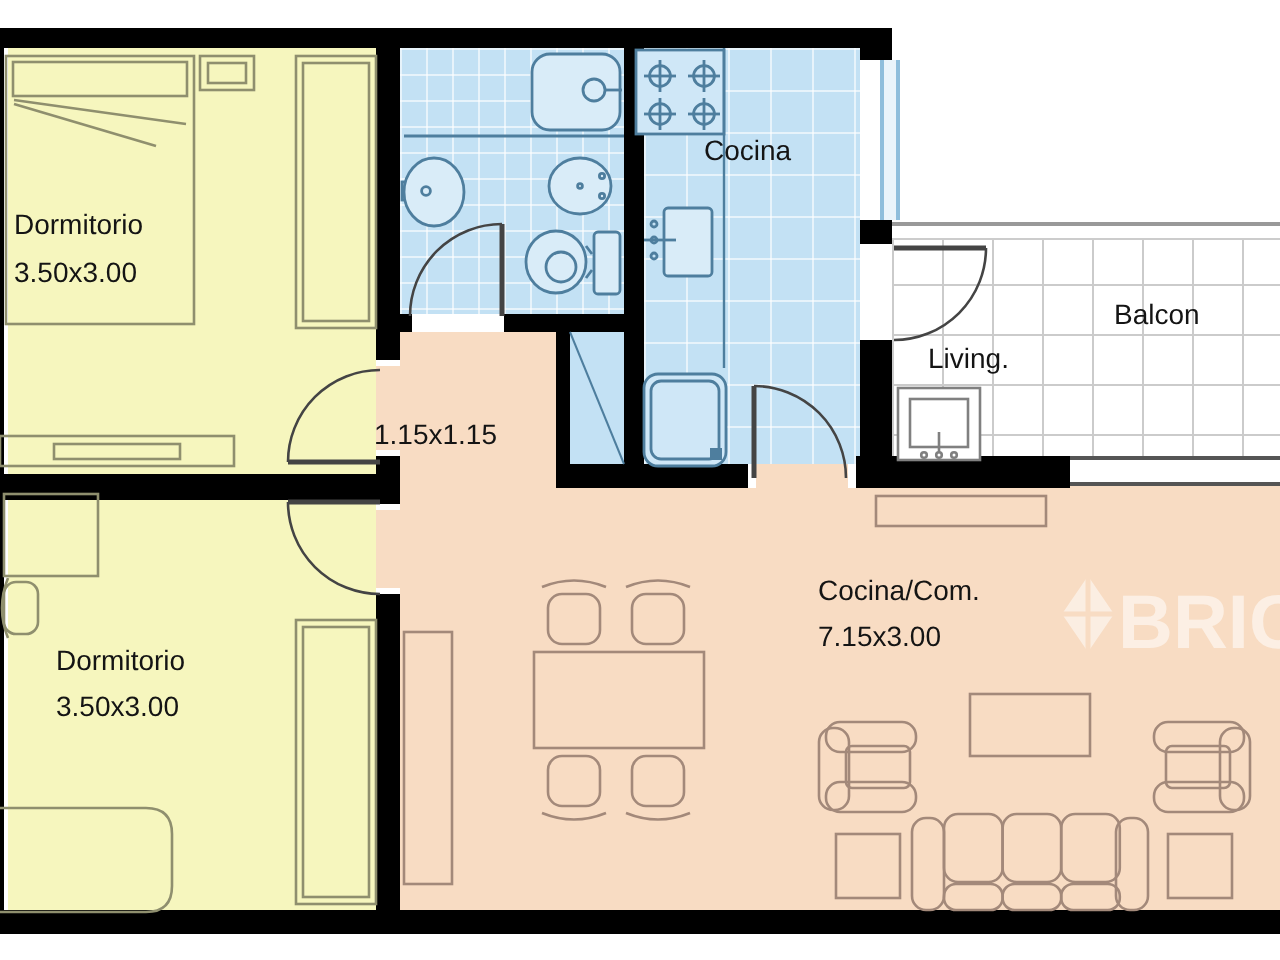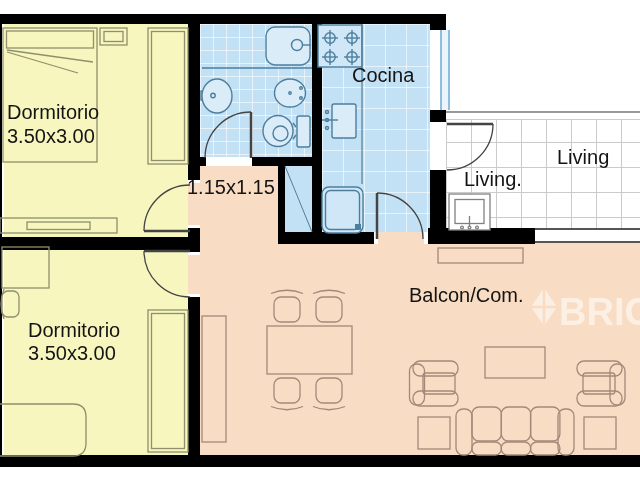--- a/index.html
+++ b/index.html
@@ -13,21 +13,21 @@
        background-image:repeating-linear-gradient(to right,rgba(255,255,255,.6) 0 1px,transparent 1px 13px),
                         repeating-linear-gradient(to bottom,rgba(255,255,255,.6) 0 1px,transparent 1px 13px);}
   .wetk{background:#C3E1F4;
        background-image:repeating-linear-gradient(to right,rgba(255,255,255,.6) 0 1px,transparent 1px 21px),
                         repeating-linear-gradient(to bottom,rgba(255,255,255,.6) 0 1px,transparent 1px 21px);}
   .shaft{background:#C3E1F4;}
   .peach{background:#F8DCC3;}
   .balcony{background:#fff;
        background-image:repeating-linear-gradient(to right,#CBCBCB 0 1px,transparent 1px 25px),
                         repeating-linear-gradient(to bottom,#CBCBCB 0 1px,transparent 1px 25px);}
-  .lbl{position:absolute;font-size:20px;line-height:23px;color:#141414;white-space:nowrap;z-index:50;}
+  .lbl{position:absolute;font-size:14px;line-height:23px;color:#141414;white-space:nowrap;z-index:50;}
   .lbl span{display:block;}
   #svg-overlay{position:absolute;left:0;top:0;z-index:30;pointer-events:none;}
   .window-v{position:absolute;background:#EAF4FB;border-left:2px solid #8FBEDC;border-right:2px solid #8FBEDC;z-index:10;}
   .sill{position:absolute;background:#fff;border-top:2px solid #555;border-bottom:2px solid #555;z-index:10;}
   .parapet{position:absolute;background:#fff;border-top:2px solid #999;border-bottom:1px solid #ccc;z-index:5;}
   .watermark-text{position:absolute;left:559px;top:291px;font-size:38px;font-weight:bold;
        letter-spacing:0px;color:rgba(255,255,255,0.55);z-index:40;white-space:nowrap;}
 </style>
 </head>
 <body>
@@ -263,28 +263,29 @@
     <span>Dormitorio</span>
     <span>3.50x3.00</span>
   </div>
   <div class="lbl" style="left:28px;top:319px;">
     <span>Dormitorio</span>
     <span>3.50x3.00</span>
   </div>
   <div class="lbl" style="left:352px;top:64px;">
     <span>Cocina</span>
   </div>
-  <div class="lbl" style="left:187px;top:176px;">
+  <div class="lbl" style="left:187px;top:206px;">
     <span>1.15x1.15</span>
   </div>
   <div class="lbl" style="left:464px;top:168px;">
     <span>Living.</span>
   </div>
   <div class="lbl" style="left:557px;top:146px;line-height:22px;">
-    <span>Living</span>
+    <span>Balcon</span>
   </div>
   <div class="lbl" style="left:409px;top:284px;">
-    <span>Balcon/Com.</span>
+    <span>Cocina/Com.</span>
+    <span>7.15x3.00</span>
   </div>
 
   <div class="watermark-text">BRICK</div>
 
 </div>
 
 </body></html>

